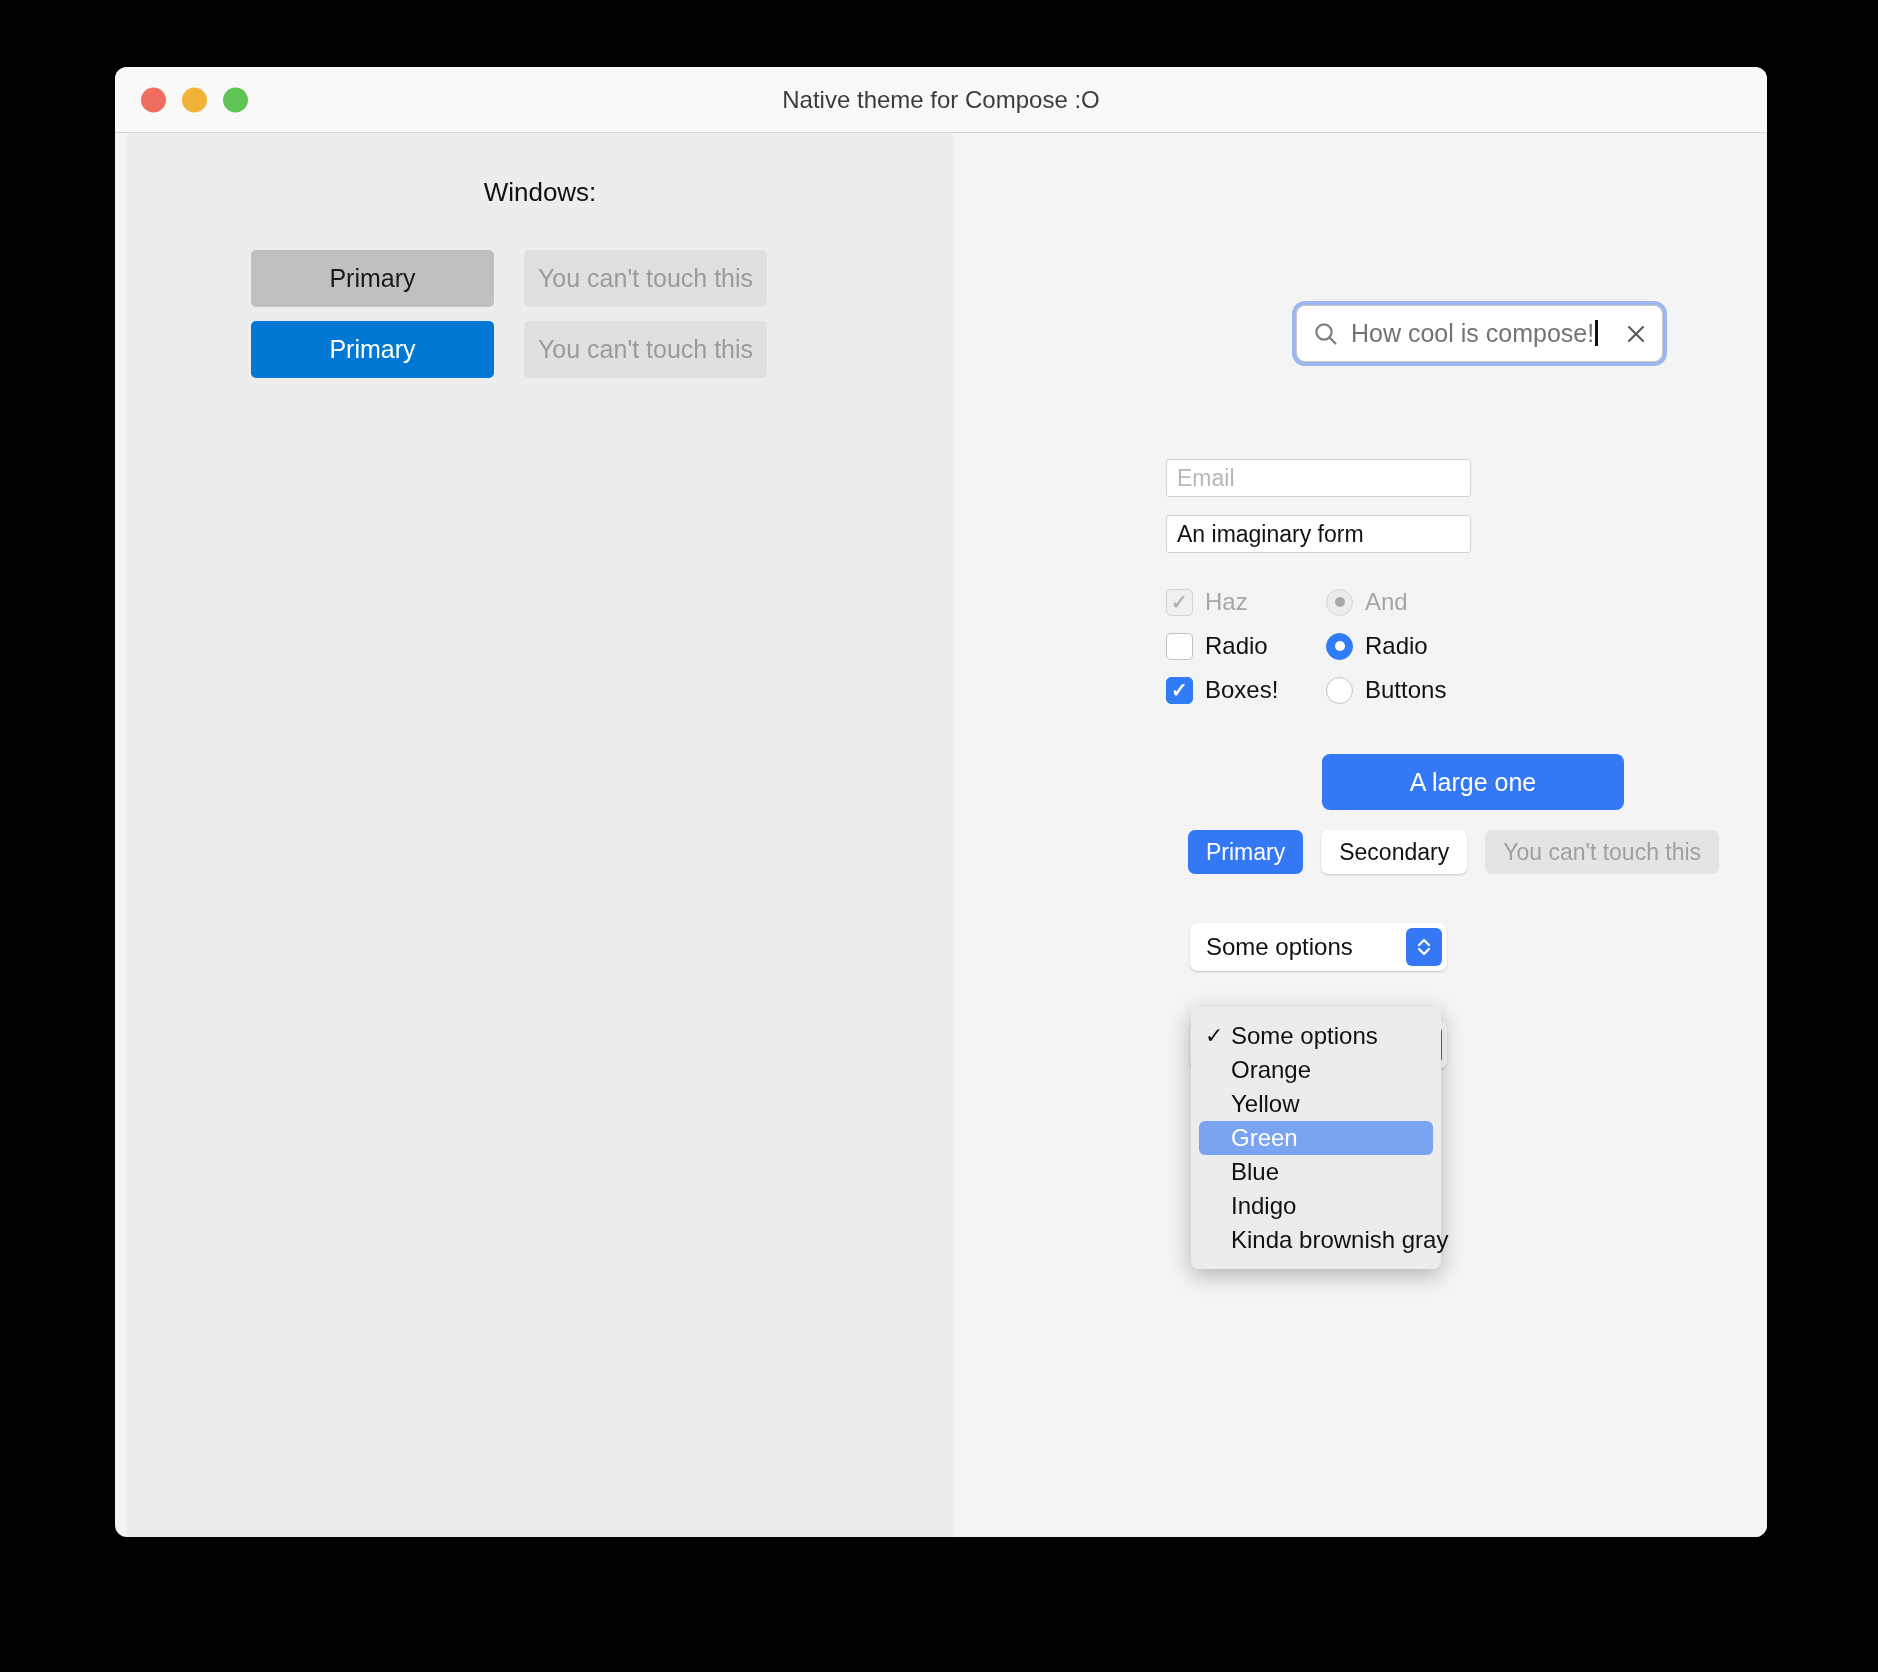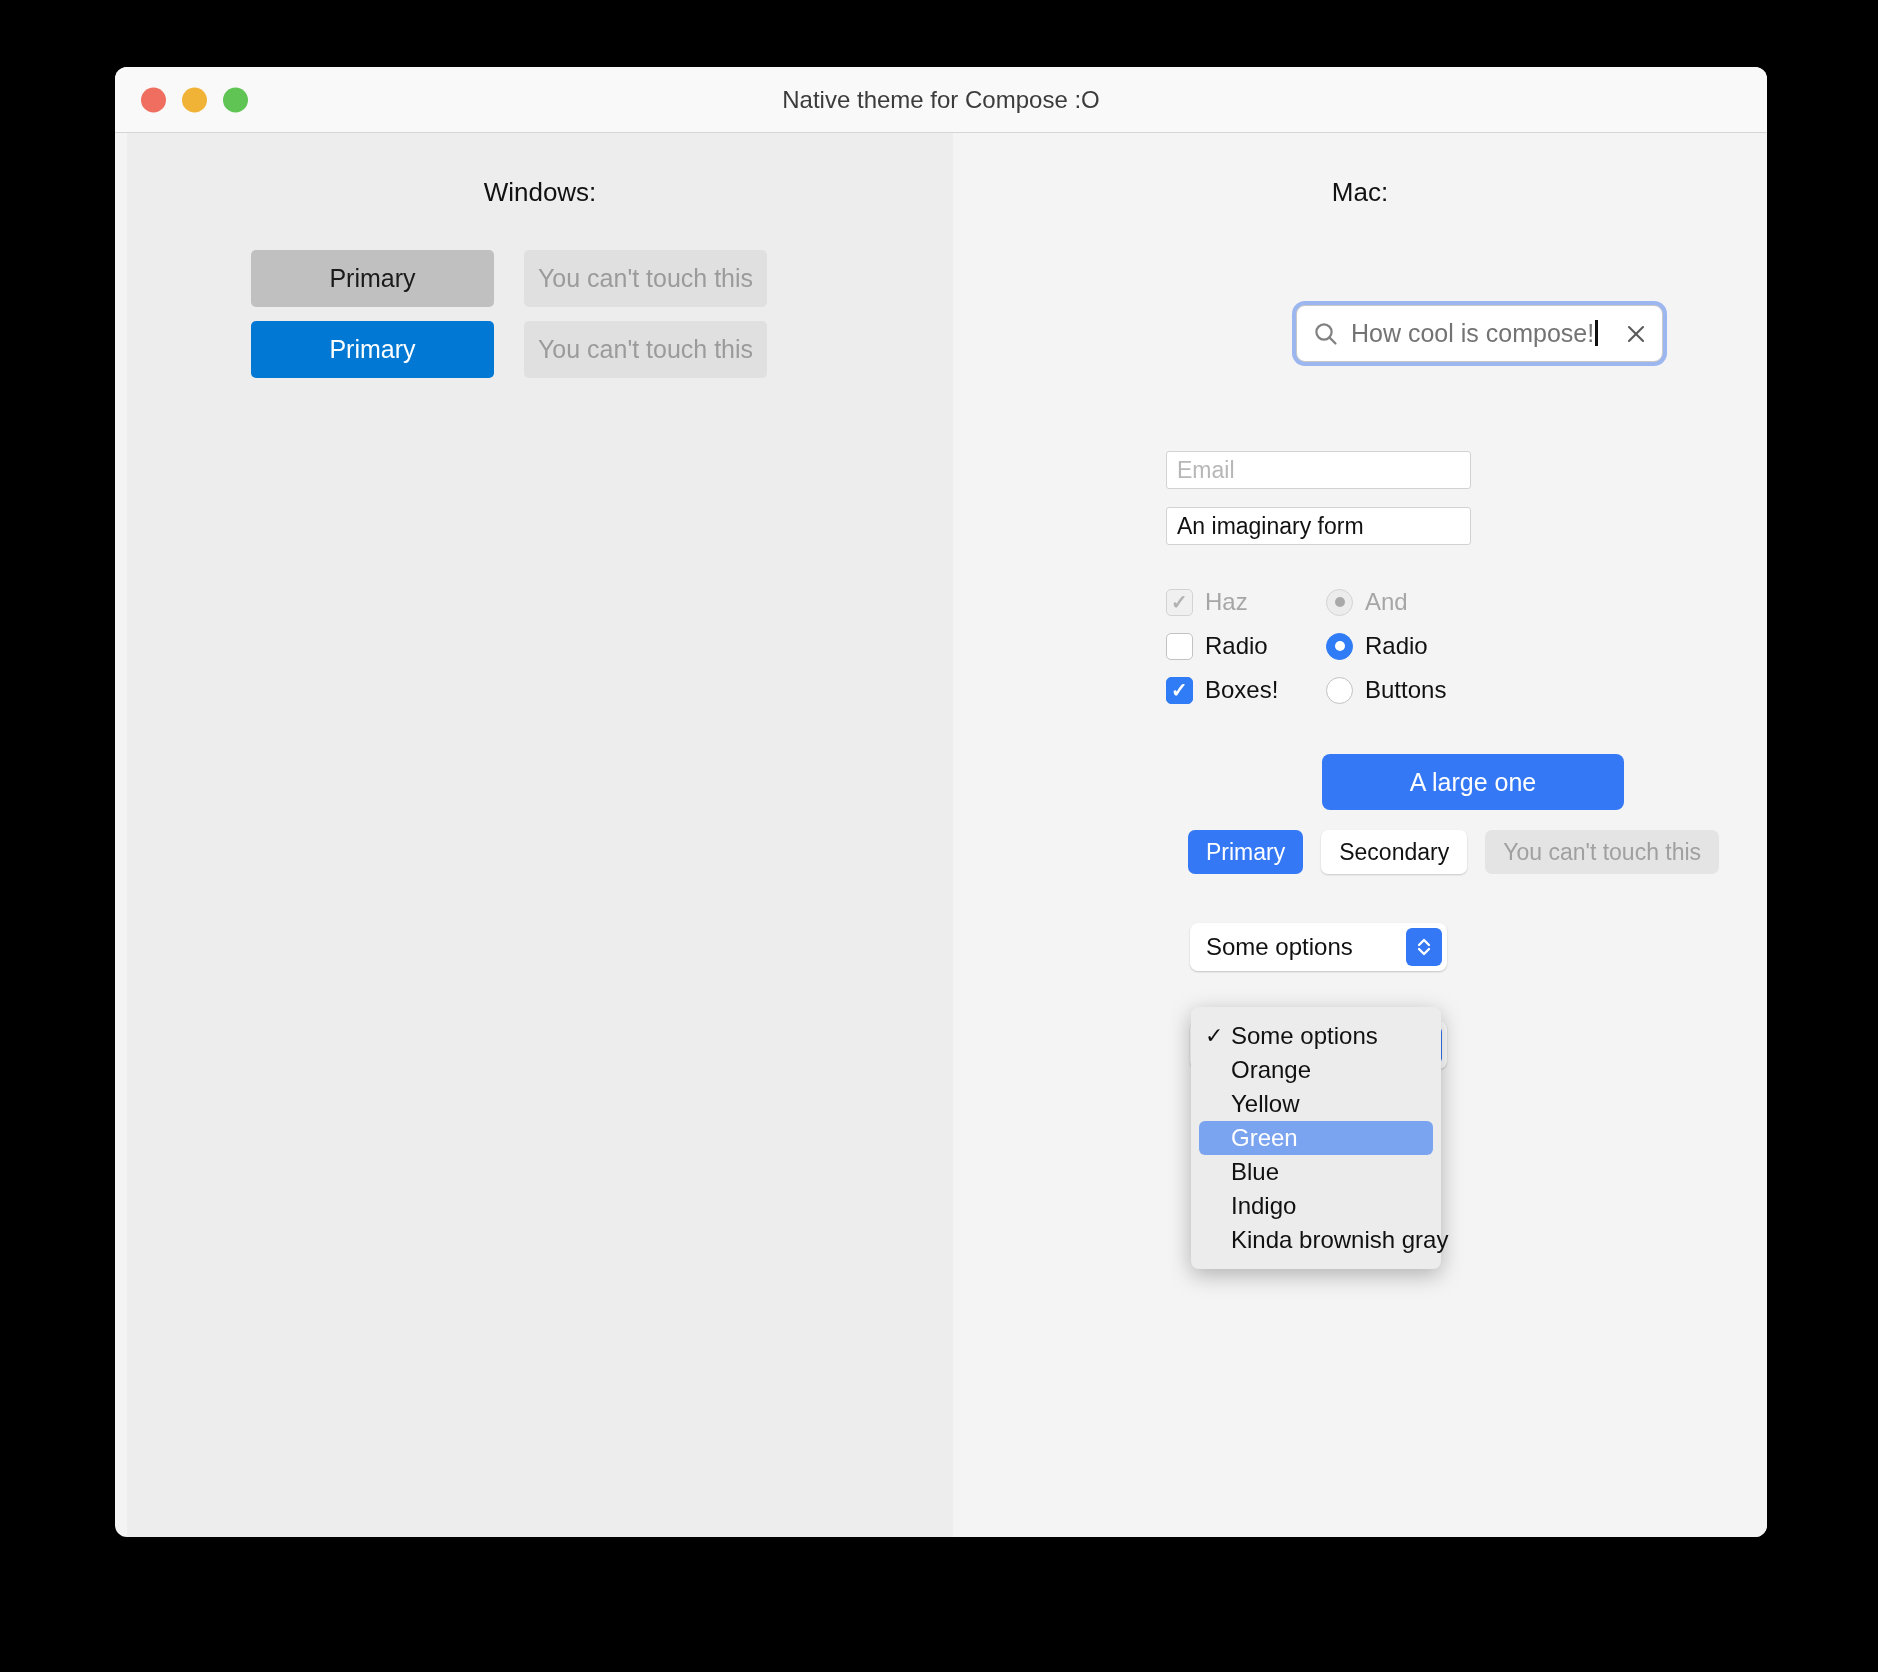--- a/index.html
+++ b/index.html
@@ -131,20 +131,21 @@
   #mac-fields { left: 213px; top: 318px; }
   .mac-field {
     width: 305px; height: 38px;
     background: #ffffff;
     border: 1px solid #d2d2d2;
     border-radius: 3px;
     display: flex; align-items: center;
     padding: 0 10px;
     font-size: 23px;
     margin-bottom: 18px;
+    margin-top: 8px;
   }
   .mac-field .ph    { color: #b7b7b7; }
   .mac-field .val   { color: #111; }
 
   
   #mac-choices {
     left: 213px; top: 455px;
     display: grid;
     grid-template-columns: 160px auto;
     row-gap: 16px;
@@ -275,21 +276,20 @@
           <button class="win-btn disabled">You can't touch this</button>
         </div>
         <div class="win-row">
           <button class="win-btn blue">Primary</button>
           <button class="win-btn disabled">You can't touch this</button>
         </div>
       </div>
     </div>
 
     <div id="pane-mac">
-      <div class="pane-heading">Mac:</div>
 
       <div class="mac-abs" id="mac-search-wrap">
         <span class="mag">
           <svg width="26" height="26" viewBox="0 0 26 26">
             <circle cx="11" cy="11" r="7.6" fill="none" stroke="#808080" stroke-width="2.2"></circle>
             <line x1="16.4" y1="16.4" x2="22.5" y2="22.5" stroke="#808080" stroke-width="2.2" stroke-linecap="round"></line>
           </svg>
         </span>
         <span id="search-value"><span>How cool is compose!</span><span class="caret"></span></span>
         <span id="search-clear">

